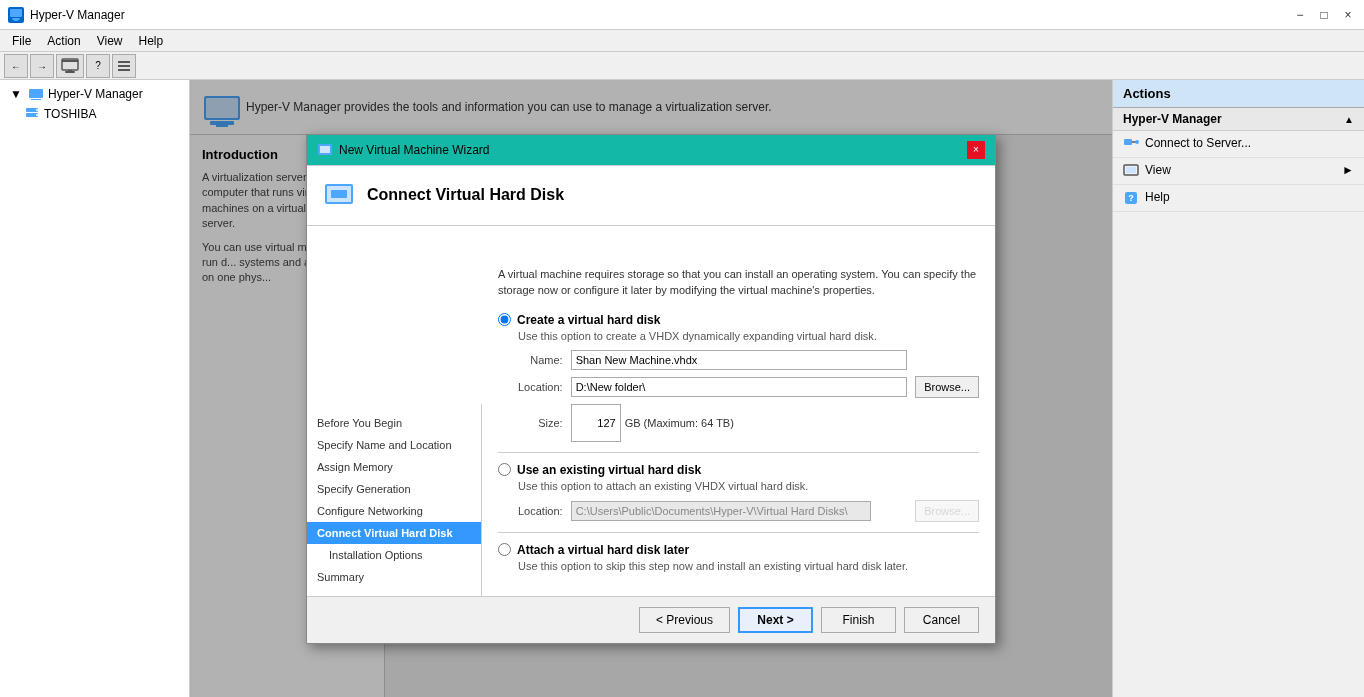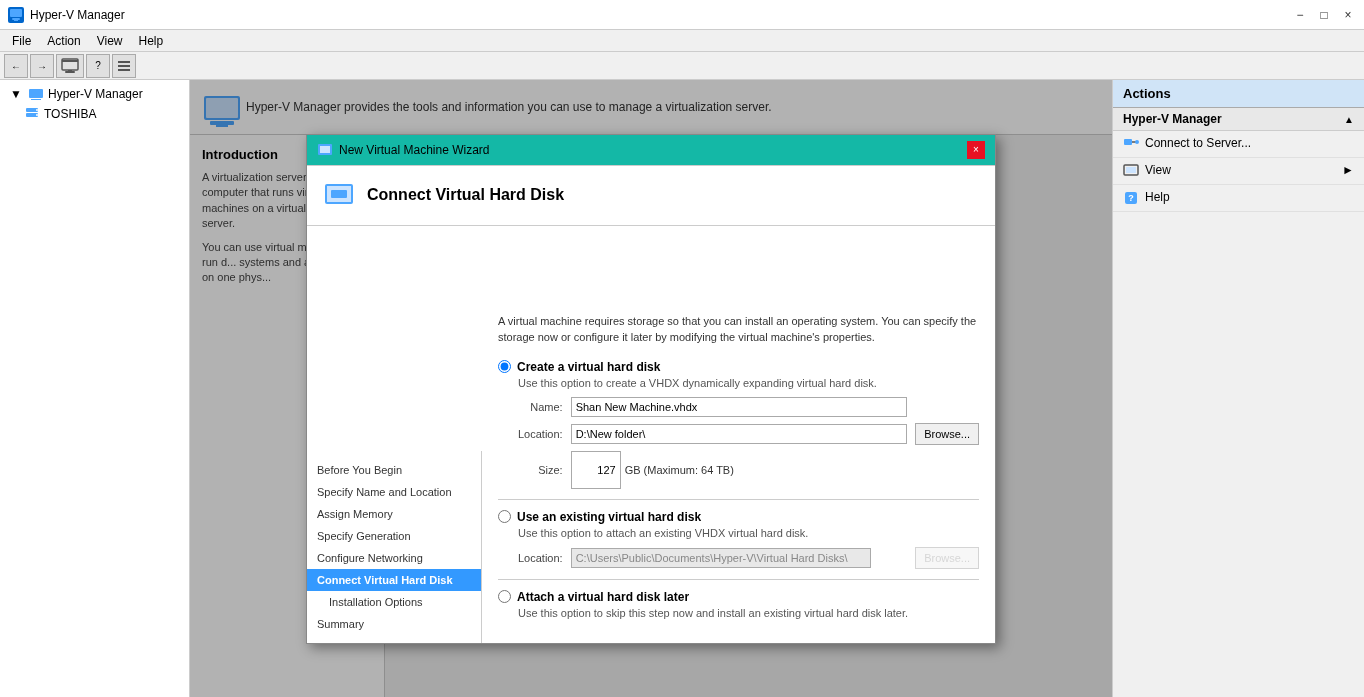--- a/index.html
+++ b/index.html
@@ -487,20 +487,26 @@
                 <div class="radio-row">
                   <input type="radio" name="vhd-option" id="later-vhd" style="">
                   <label class="radio-label" for="later-vhd">Attach a virtual hard disk later</label>
                 </div>
                 <div class="radio-desc">Use this option to skip this step now and install an existing virtual hard disk later.</div>
               </div>
 
             </div>
           </div>
 
+          <div class="wizard-footer">
+            <button class="wizard-btn">&lt; Previous</button>
+            <button class="wizard-btn primary">Next &gt;</button>
+            <button class="wizard-btn">Finish</button>
+            <button class="wizard-btn">Cancel</button>
+          </div>
 
         </div>
       </div>
 
     </div>
   </div>
 
   <div class="right-panel">
     <div class="actions-header">
       <span>Actions</span>

